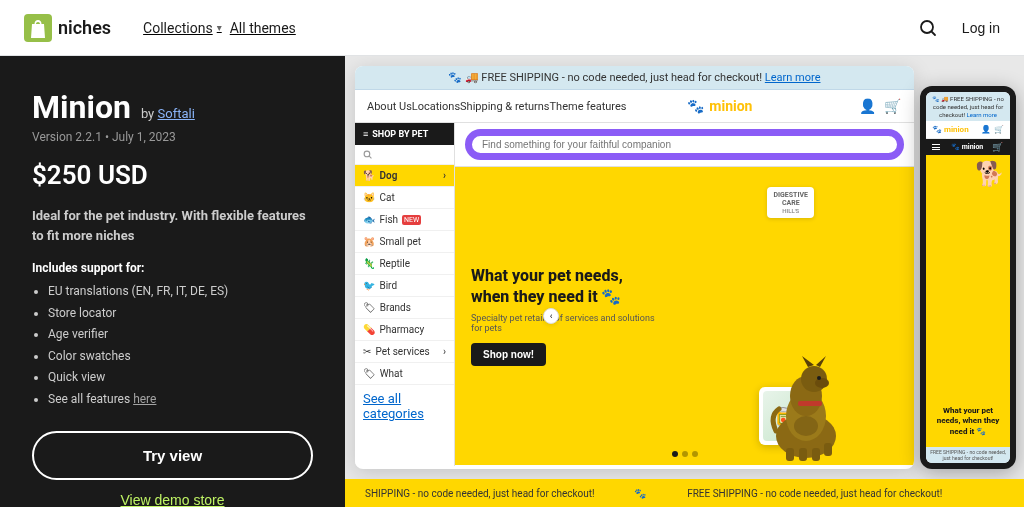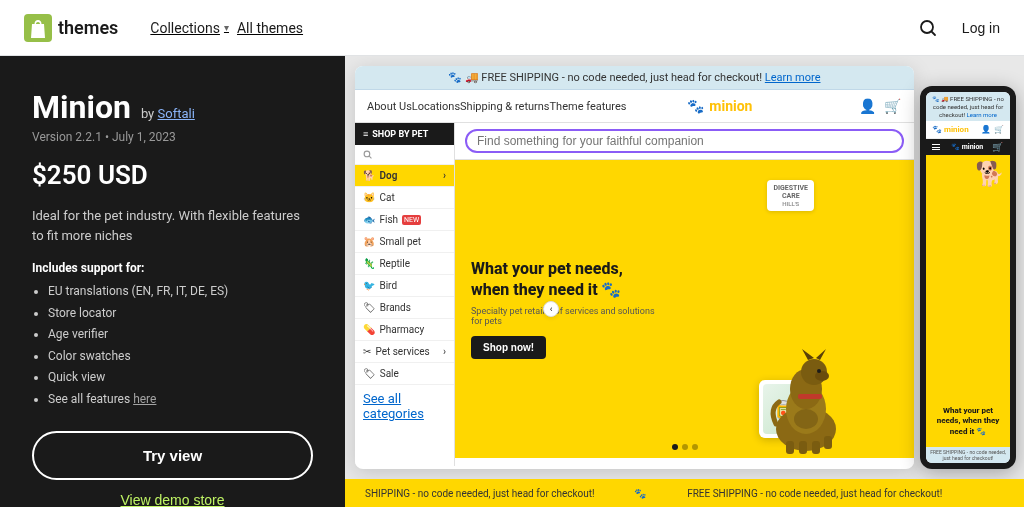--- a/index.html
+++ b/index.html
@@ -121,20 +121,21 @@
       font-size: 26px;
       font-weight: 600;
       color: #fff;
       margin-bottom: 16px;
     }
     .theme-desc {
       font-size: 13px;
       color: #ccc;
       line-height: 1.5;
       margin-bottom: 16px;
+      font-weight: bold;
     }
     .includes-label {
       font-size: 12px;
       font-weight: 700;
       color: #fff;
       margin-bottom: 6px;
     }
     .includes-list {
       list-style: disc;
       padding-left: 16px;
@@ -314,24 +315,24 @@
     .search-bar-store {
       padding: 6px 10px;
       border-bottom: 1px solid #e0e0e0;
       display: flex;
       align-items: center;
       gap: 6px;
       font-size: 10px;
       color: #999;
     }
     .search-bar-store input {
-      border: 2px solid #8b5cf6;
+      border: 7px solid #8b5cf6;
       border-radius: 20px;
       padding: 3px 10px;
-      font-size: 12px;
+      font-size: 10px;
       width: 100%;
       color: #666;
     }
 
     
     .hero-section {
       background: #ffd700;
       position: relative;
       height: calc(100% - 45px);
       display: flex;
@@ -558,21 +559,21 @@
   </style>
 </head>
 <body>
 
 <header class="header">
   <a class="logo-area" href="#">
     <svg class="shopify-bag-icon" viewBox="0 0 28 28" fill="none">
       <rect width="28" height="28" rx="4" fill="#96bf48"></rect>
       <path d="M20 10h-2.5C17.5 7.5 16 6 14 6s-3.5 1.5-3.5 4H8l-1 14h14L20 10zm-6-2c1.1 0 2 .9 2 2h-4c0-1.1.9-2 2-2z" fill="white"></path>
     </svg>
-    <span class="logo-text">themes</span>
+    <span class="logo-text">niches</span>
   </a>
   <nav class="header-nav">
     <a class="nav-item" href="#">
       <span>Collections</span>
       <span class="chevron-down">▾</span>
     </a>
     <a class="nav-item" href="#">
       <span>All themes</span>
     </a>
   </nav>
@@ -687,21 +688,21 @@
               <span>💊</span>
                 <span>Pharmacy</span>
             </div>
             <div class="sidebar-item">
               <span>✂</span>
                 <span>Pet services</span>
                 <span class="arrow">›</span>
             </div>
             <div class="sidebar-item">
               <span>🏷</span>
-                <span>Sale</span>
+                <span>What</span>
             </div>
             <div class="see-all">See all categories</div>
           </div>
 
           <div class="store-main">
             <div class="search-bar-store">
               <input type="text" placeholder="Find something for your faithful companion" readonly="" style="">
             </div>
 
             <div class="hero-section">

